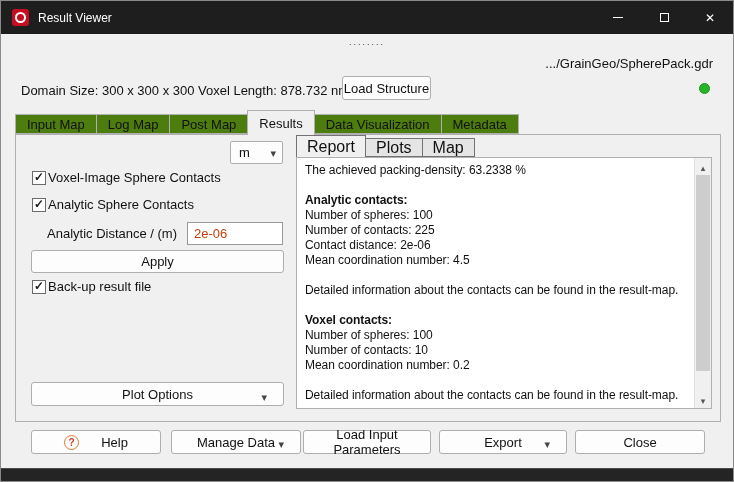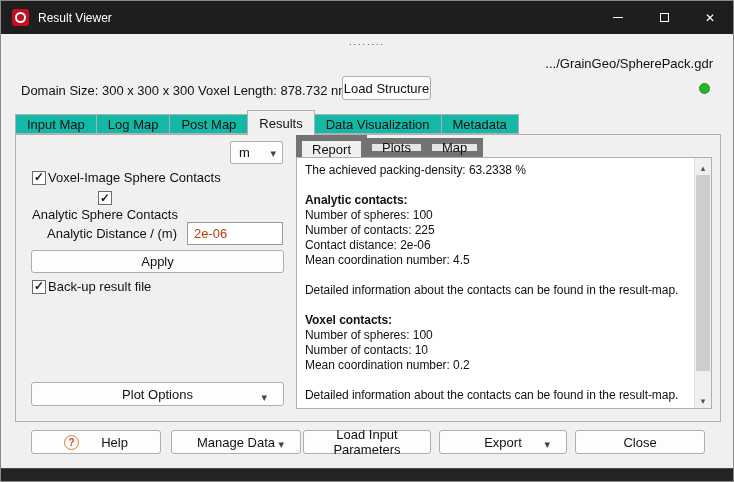--- a/index.html
+++ b/index.html
@@ -47,21 +47,21 @@
   .load-structure { position: absolute; left: 341px; top: 75px; width: 89px; height: 24px; }
   .status-dot {
     position: absolute; right: 23px; top: 82px; width: 11px; height: 11px;
     border-radius: 50%; background: #28b428; border: 1px solid #1f941f;
   }
 
   
   .tabstrip { position: absolute; left: 14px; top: 109px; height: 24px; display: flex; align-items: flex-end; z-index: 5; }
   .tab {
     height: 20px; padding: 0 11px; display: flex; align-items: center;
-    background: #14b8a6; border: 1px solid #b0b0b0; margin-right: -1px; font-size: 13px;
+    background: #4d7c0f; border: 1px solid #b0b0b0; margin-right: -1px; font-size: 13px;
   }
   .tab.active {
     height: 25px; margin-bottom: -1px; background: #f0f0f0;
     border-bottom: none; z-index: 6; position: relative;
   }
   .panel {
     position: absolute; left: 14px; top: 133px; width: 706px; height: 288px;
     background: #f0f0f0; border: 1px solid #b0b0b0; z-index: 1;
   }
 
@@ -69,21 +69,21 @@
   .dropdown {
     position: absolute; background: #fdfdfd; border: 1px solid #aeaeae; border-radius: 2px;
     display: flex; align-items: center; z-index: 7;
   }
   .unit-dd { left: 229px; top: 140px; width: 53px; height: 23px; padding-left: 8px; }
   .dd-arrow { margin-left: auto; padding-right: 6px; }
   .dd-arrow::before { content: "\25BE"; font-size: 11px; color: #444; }
 
   .check-row { position: absolute; display: flex; align-items: center; gap: 2px; z-index: 7; }
   .cb1 { left: 31px; top: 169px; }
-  .cb2 { left: 31px; top: 190px; flex-direction: column; }
+  .cb2 { left: 31px; top: 196px; }
   .cb3 { left: 31px; top: 278px; }
   .checkbox {
     width: 14px; height: 14px; background: #fff; border: 1px solid #6b6b6b;
     display: flex; align-items: center; justify-content: center; flex: 0 0 auto;
   }
   .checkbox.checked::before { content: "\2713"; font-size: 12px; font-weight: bold; color: #1a1a1a; margin-top: -1px; }
 
   .cd-label { position: absolute; left: 46px; top: 225px; z-index: 7; }
   .cd-input {
     position: absolute; left: 186px; top: 221px; width: 96px; height: 23px; z-index: 7;
@@ -91,21 +91,21 @@
     font-family: "Liberation Sans", sans-serif; font-size: 13px; color: #c2410c;
   }
   .apply-btn { position: absolute; left: 30px; top: 249px; width: 253px; height: 23px; z-index: 7; }
   .plot-options { position: absolute; left: 30px; top: 381px; width: 253px; height: 24px; z-index: 7; }
   .po-arrow { position: absolute; right: 10px; top: 6px; }
 
   
   .subtabstrip { position: absolute; left: 295px; top: 134px; height: 22px; display: flex; align-items: flex-end; z-index: 7; }
   .subtab {
     height: 19px; padding: 0 10px; display: flex; align-items: center;
-    background: #e5e5e5; border: 6px solid #737373; margin-right: -1px; font-size: 13px;
+    background: #e5e5e5; border: 1px solid #737373; margin-right: -1px; font-size: 16px;
   }
   .subtab.active { height: 23px; margin-bottom: -1px; background: #f0f0f0; border-bottom: none; z-index: 8; position: relative; }
 
   .report-box {
     position: absolute; left: 295px; top: 156px; width: 416px; height: 252px;
     background: #ffffff; border: 1px solid #b0b0b0; z-index: 7;
   }
   .report-content {
     position: absolute; left: 0; top: 0; right: 17px; bottom: 0;
     padding: 5px 4px 4px 8px; overflow: hidden;

